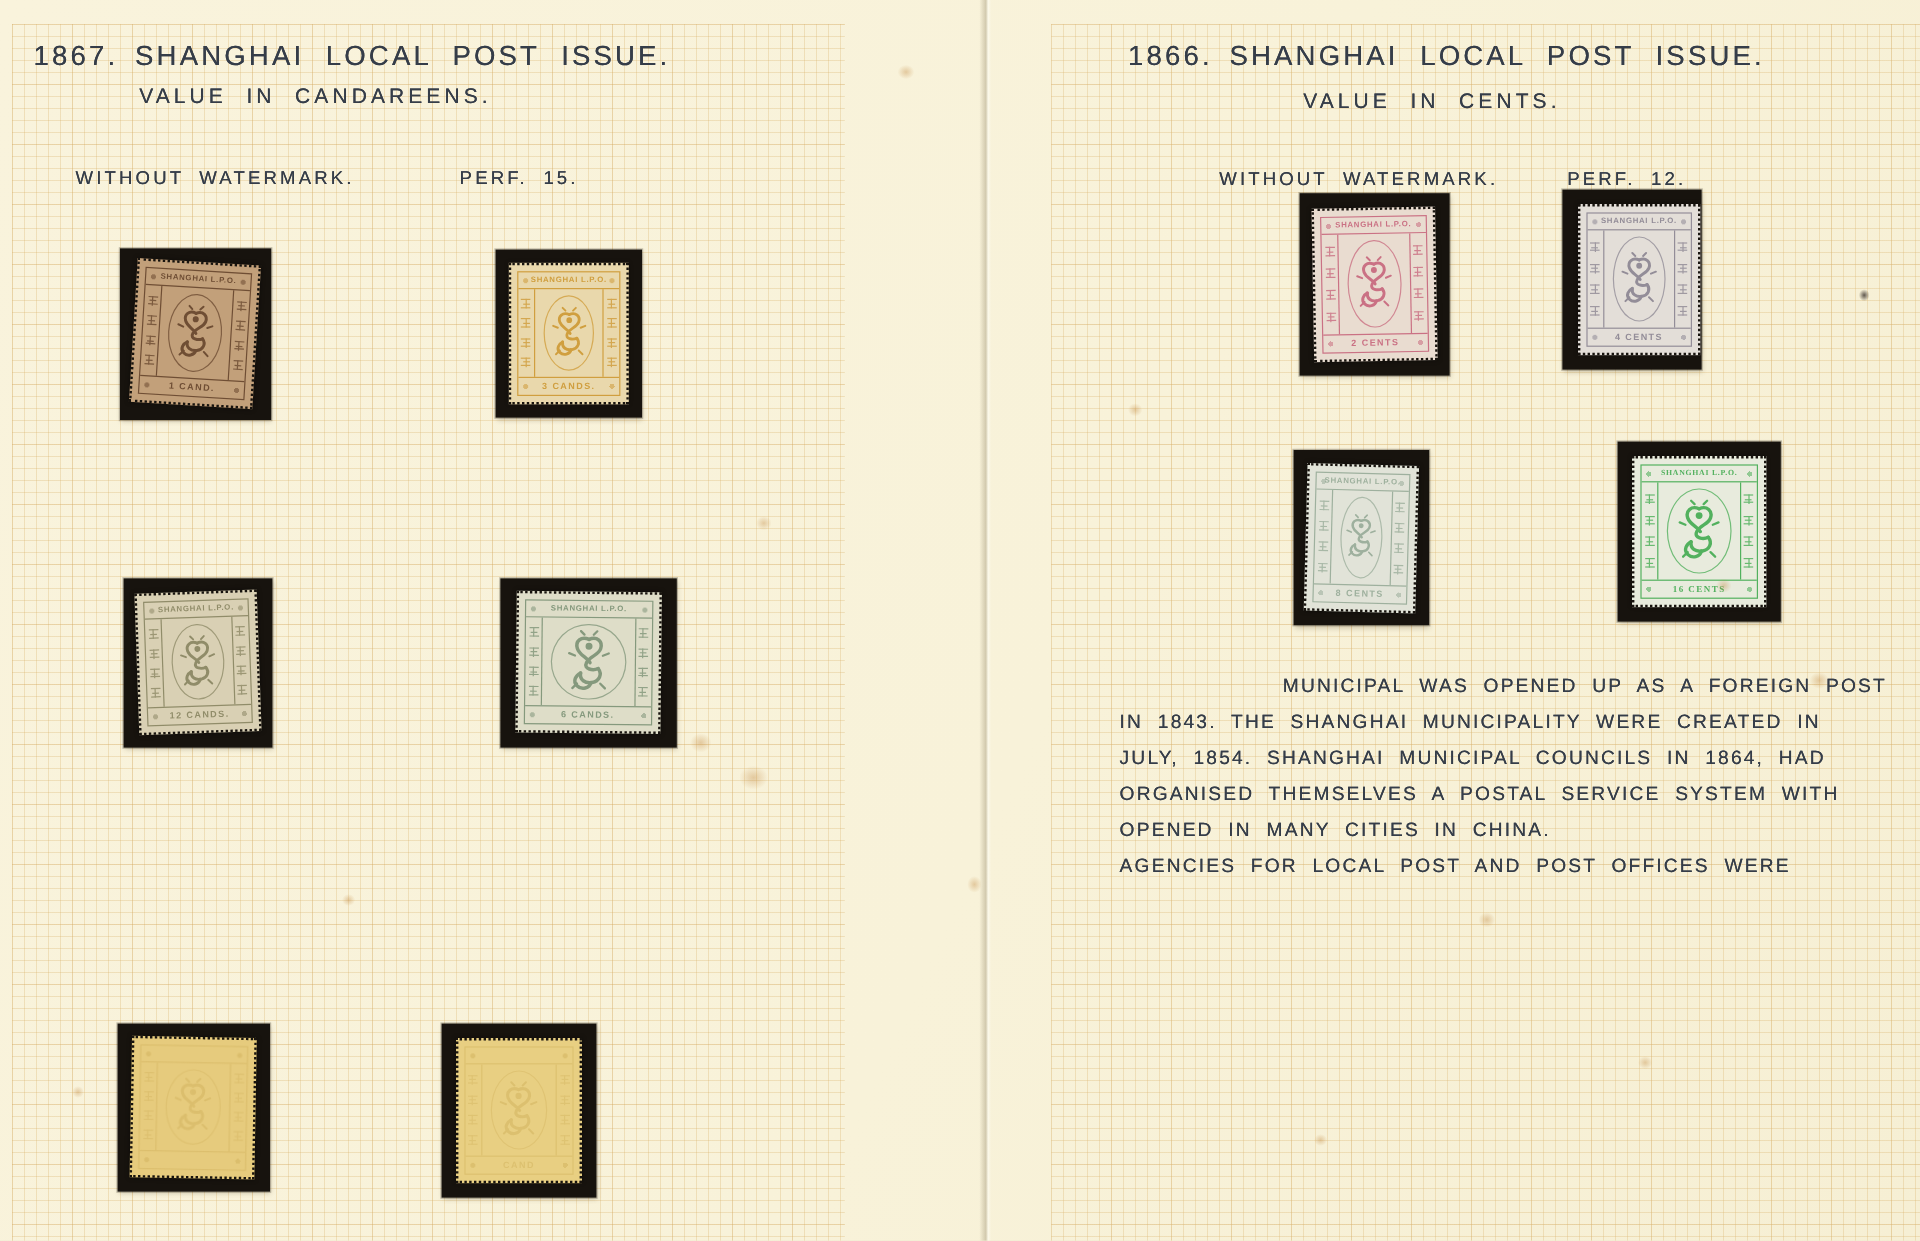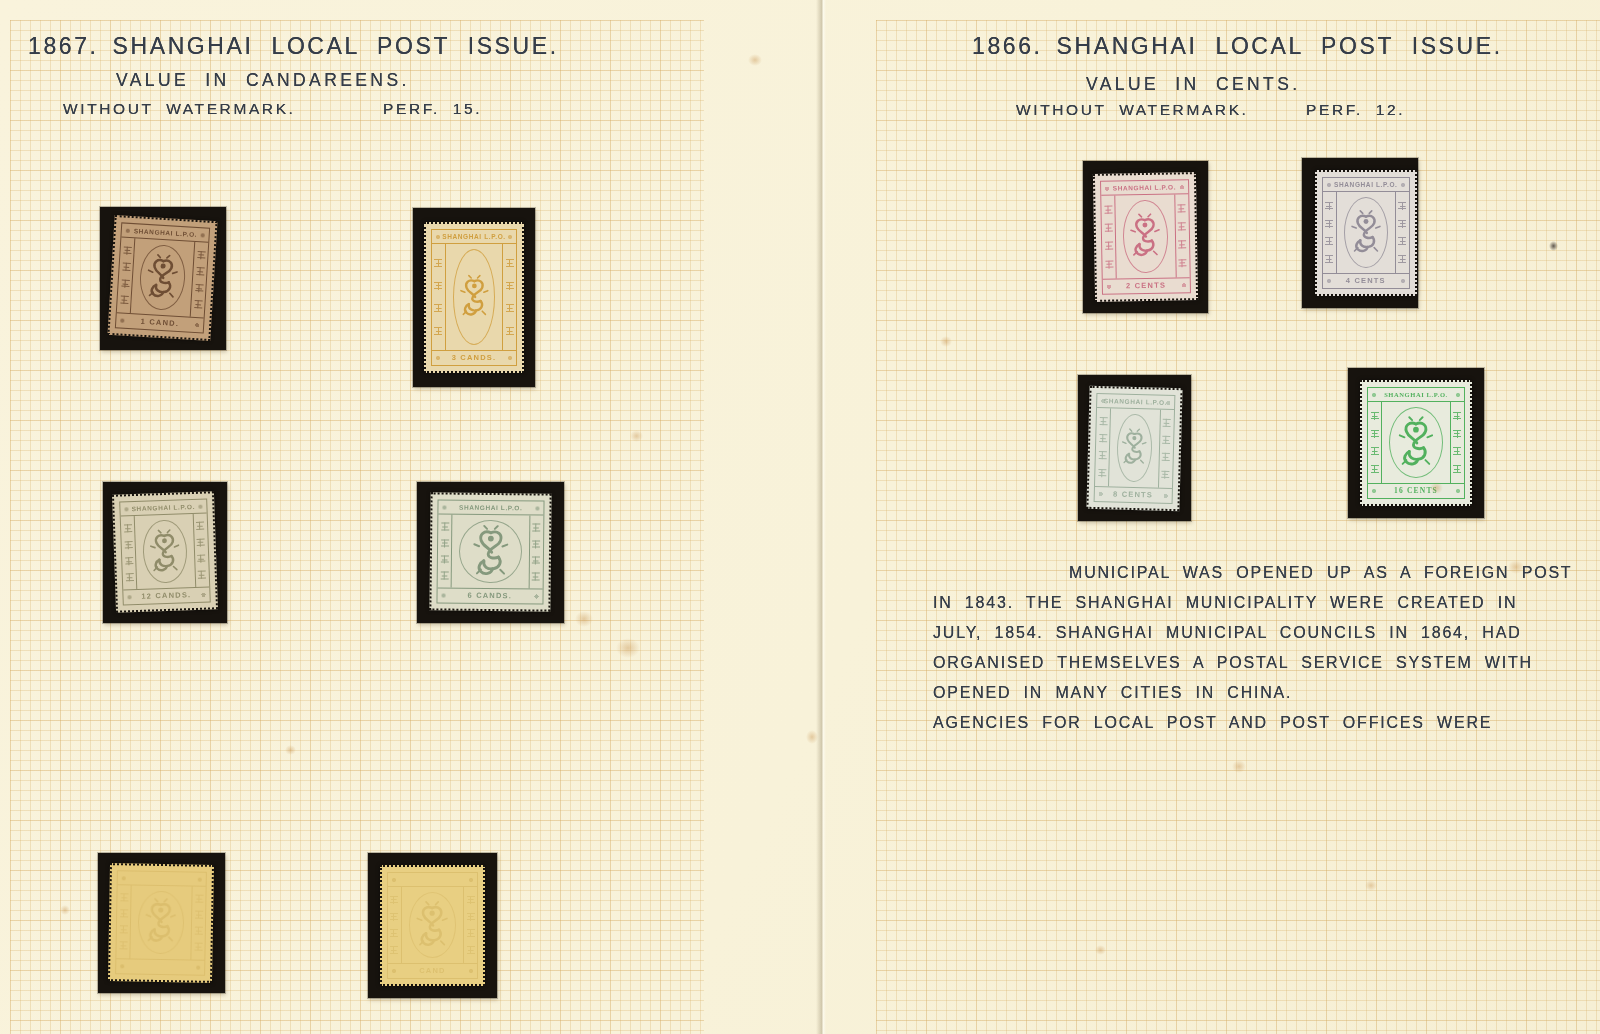--- a/index.html
+++ b/index.html
@@ -21,21 +21,21 @@
   .grid.gl { left:10px;  top:20px; width:694px; height:1014px; }
   .grid.gr { left:876px; top:20px; width:724px; height:1014px; }
   .gutter {
     position:absolute; left:816px; top:0; width:10px; height:100%;
     background:linear-gradient(to right, rgba(0,0,0,0), rgba(110,95,60,.28) 55%, rgba(255,255,248,.55) 75%, rgba(0,0,0,0));
   }
   
   .hand { position:absolute; white-space:nowrap; color:#353d49; text-shadow:0 0 .5px #39414d; }
   .t-main { font-size:23px;   letter-spacing:2.6px; word-spacing:9px; }
   .t-sub  { font-size:17.5px; letter-spacing:3.4px; word-spacing:8px; }
-  .t-note { font-size:15.5px; letter-spacing:2.6px; word-spacing:6px; }
+  .t-note { font-size:15.5px; letter-spacing:2.6px; word-spacing:6px;margin-top:40px; }
   .t-main .yr { margin-right:14px;text-align:right; }
   .para {
     position:absolute; left:933px; top:558px; width:630px;
     font-size:16px; letter-spacing:1.8px; word-spacing:6px; line-height:30px;
     color:#353d49; text-shadow:0 0 .5px #39414d;
   }
   .para .ln { white-space:nowrap; }
   .para .ln.first { padding-left:136px; }
   
   .mount {
@@ -144,21 +144,21 @@
                 <i></i>
                 <i></i>
                 <i></i>
               </div>
           </div>
           <div class="s-bot">1 CAND.</div>
         </div>
       </div>
     </div>
 
-    <div class="mount" style="left:413px;top:208px;width:122px;height:179px;">
+    <div class="mount" style="left:413px;top:208px;width:122px;height:140px;">
       <div class="stamp" style="--paper: #e9d8ac; --ink: #cf9c3a;">
         <div class="s-corners"></div>
         <div class="s-inner">
           <div class="s-top">SHANGHAI L.P.O.</div>
           <div class="s-mid">
             <div class="s-col l">
                 <i></i>
                 <i></i>
                 <i></i>
                 <i></i>
@@ -291,21 +291,21 @@
                 <i></i>
               </div>
           </div>
           <div class="s-bot">CAND</div>
         </div>
       </div>
     </div>
   </section>
 
   <section>
-    <div class="hand t-main" style="left:972px; top:33px;">
+    <div class="hand t-main" style="left:940px; top:33px;">
       <span class="yr">1866.</span><span>SHANGHAI LOCAL POST ISSUE.</span>
     </div>
     <div class="hand t-sub" style="left:1086px; top:74px;">VALUE IN CENTS.</div>
     <div class="hand t-note" style="left:1016px; top:101px;">WITHOUT WATERMARK.</div>
     <div class="hand t-note" style="left:1306px; top:101px;">PERF. 12.</div>
 
     <div class="mount" style="left:1083px;top:161px;width:125px;height:152px;">
       <div class="stamp" style="transform: rotate(-1deg); --paper: #e9dcd0; --ink: #c96c80;">
         <div class="s-corners"></div>
         <div class="s-inner">

